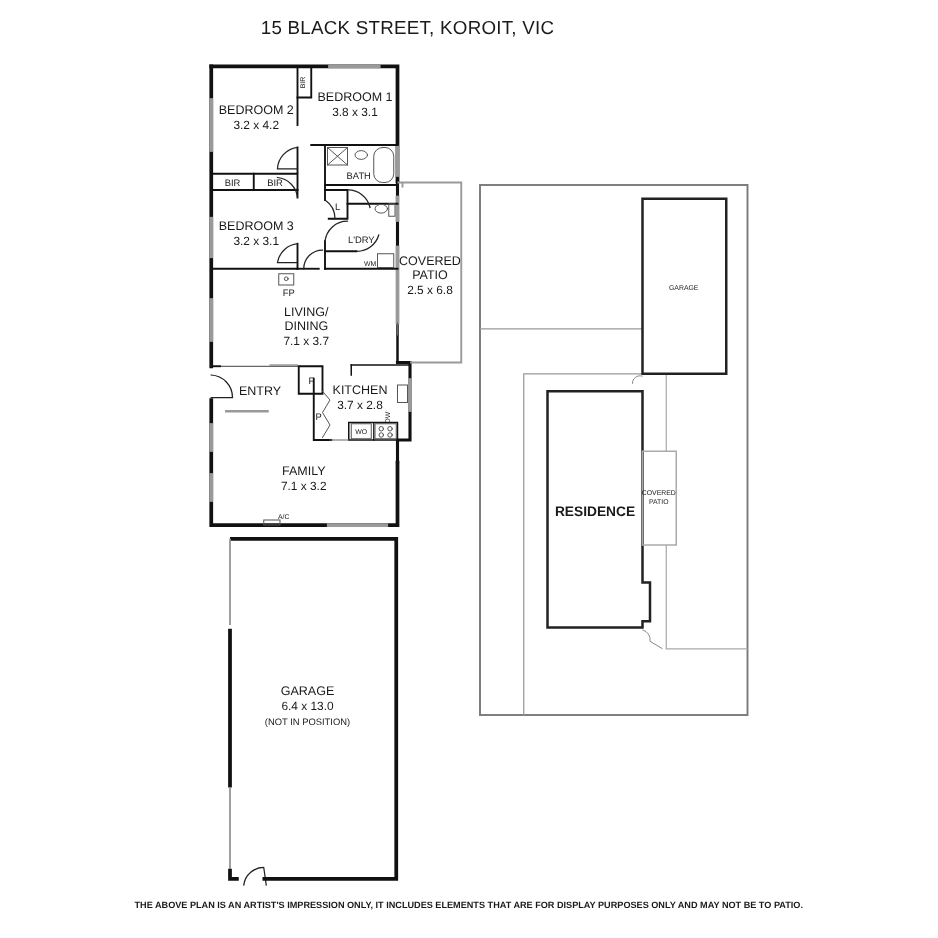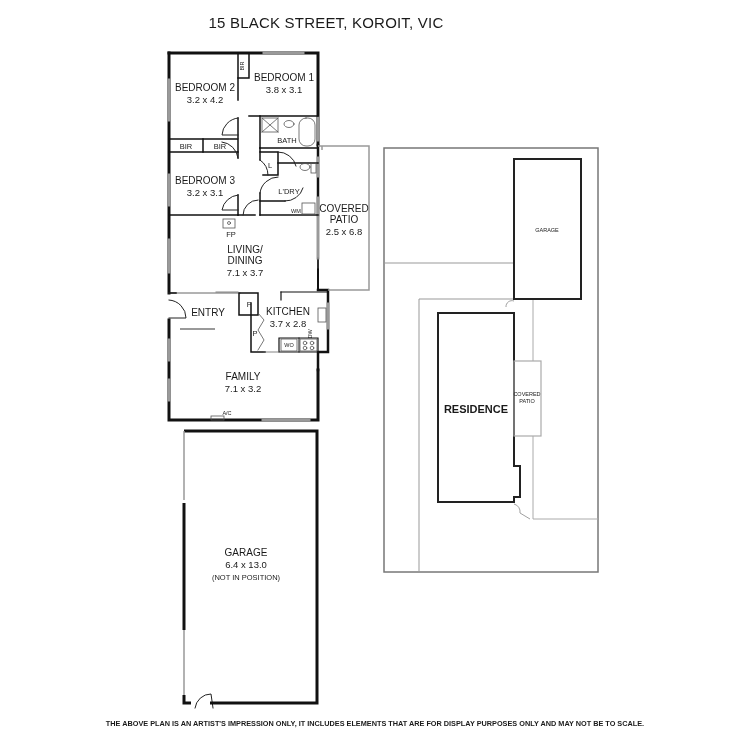--- a/index.html
+++ b/index.html
@@ -183,14 +183,14 @@
     <text class="sm" x="246" y="580">(NOT IN POSITION)</text>
 
     <text class="xs" x="547" y="232">GARAGE</text>
     <text x="476" y="413" style="font-size:11px;font-weight:bold;text-anchor:middle">RESIDENCE</text>
     <text class="xs" x="527" y="396">COVERED</text>
     <text class="xs" x="527" y="403">PATIO</text>
   </g>
 </svg>
 
 <div class="disclaimer">
-  <div>THE ABOVE PLAN IS AN ARTIST'S IMPRESSION ONLY, IT INCLUDES ELEMENTS THAT ARE FOR DISPLAY PURPOSES ONLY AND MAY NOT BE TO SCALE.</div>
+  <div>THE ABOVE PLAN IS AN ARTIST'S IMPRESSION ONLY, IT INCLUDES ELEMENTS THAT ARE FOR DISPLAY PURPOSES ONLY AND MAY NOT BE TO PATIO.</div>
 </div>
 
 </body></html>

